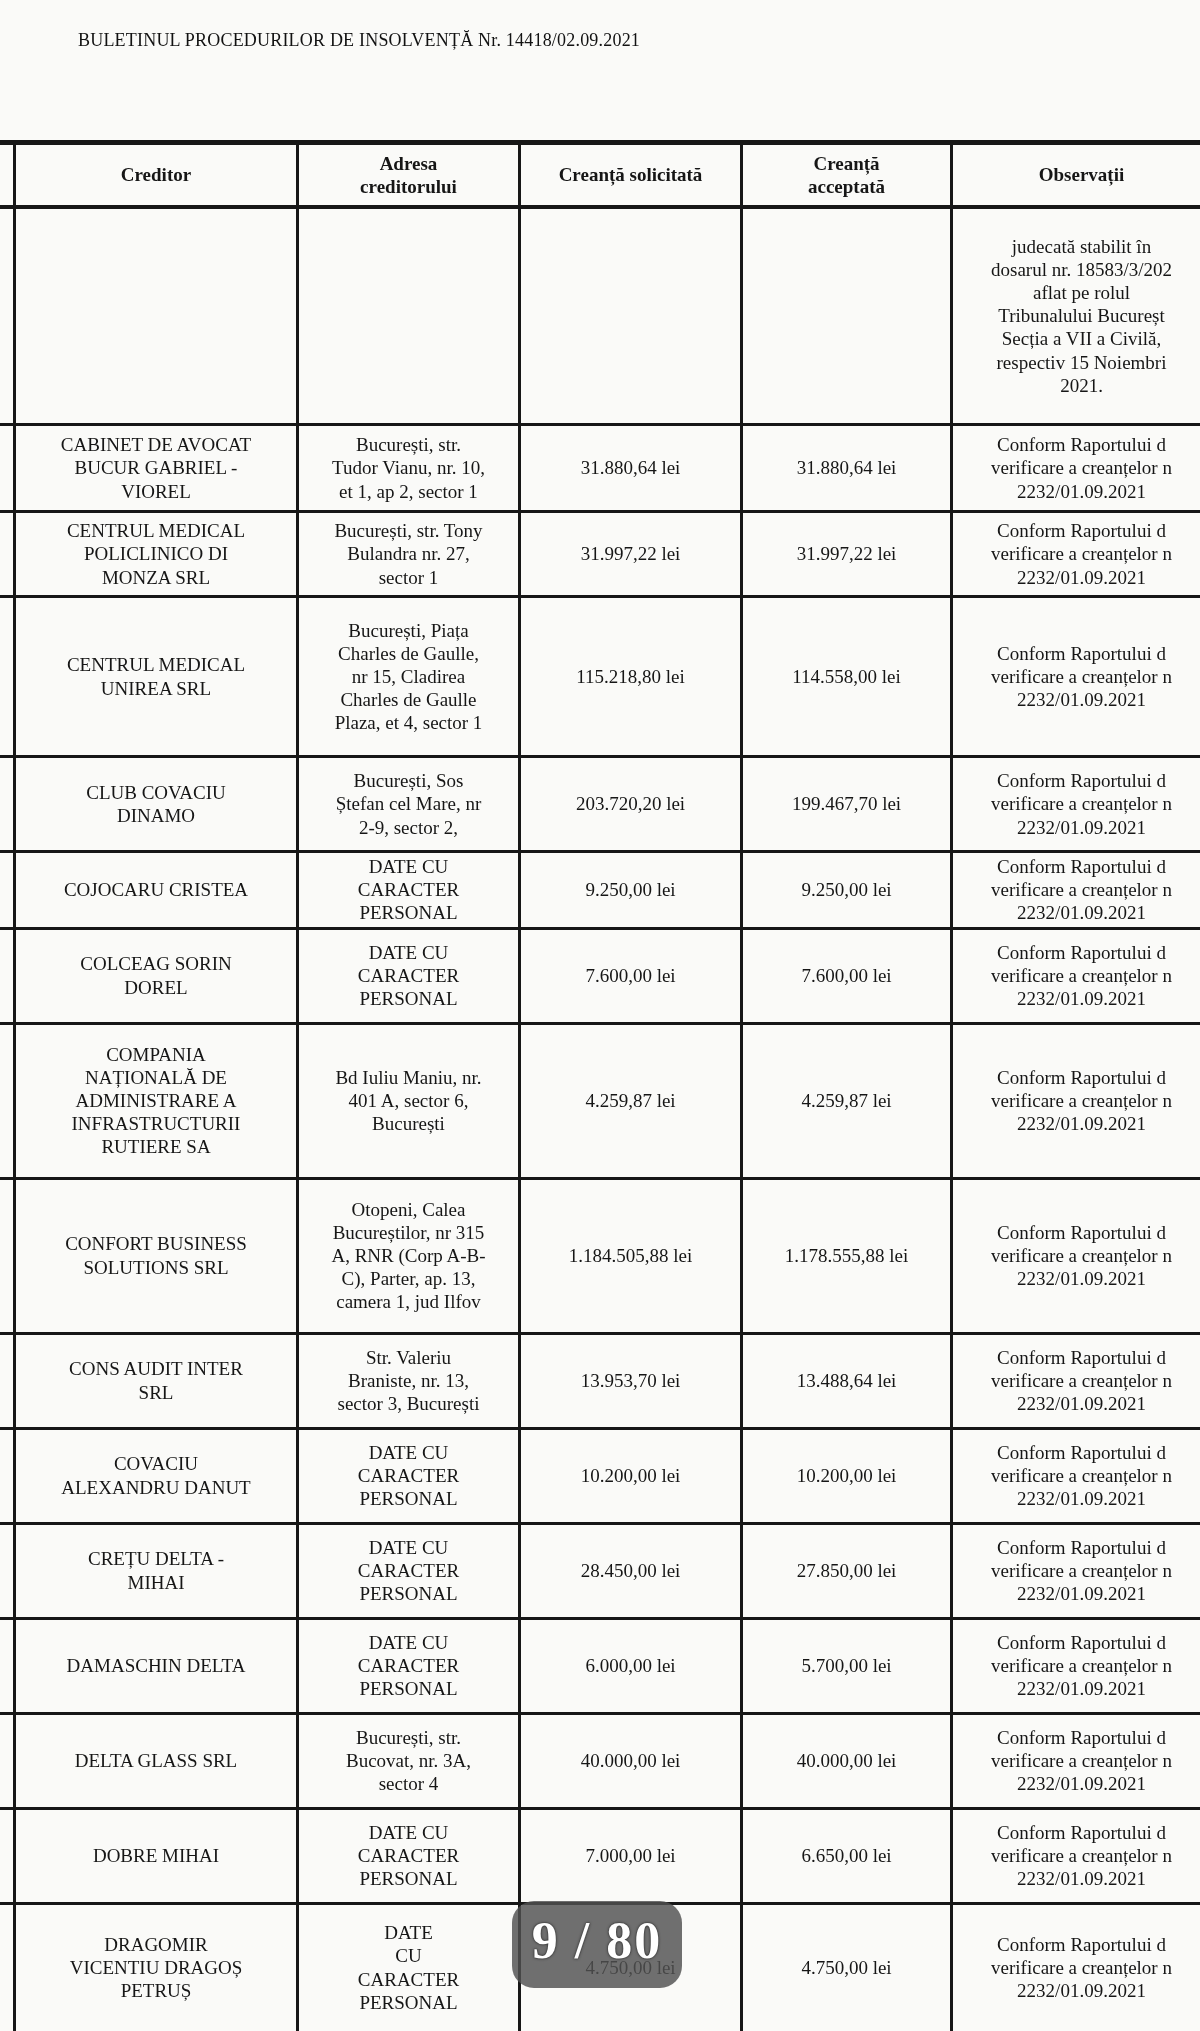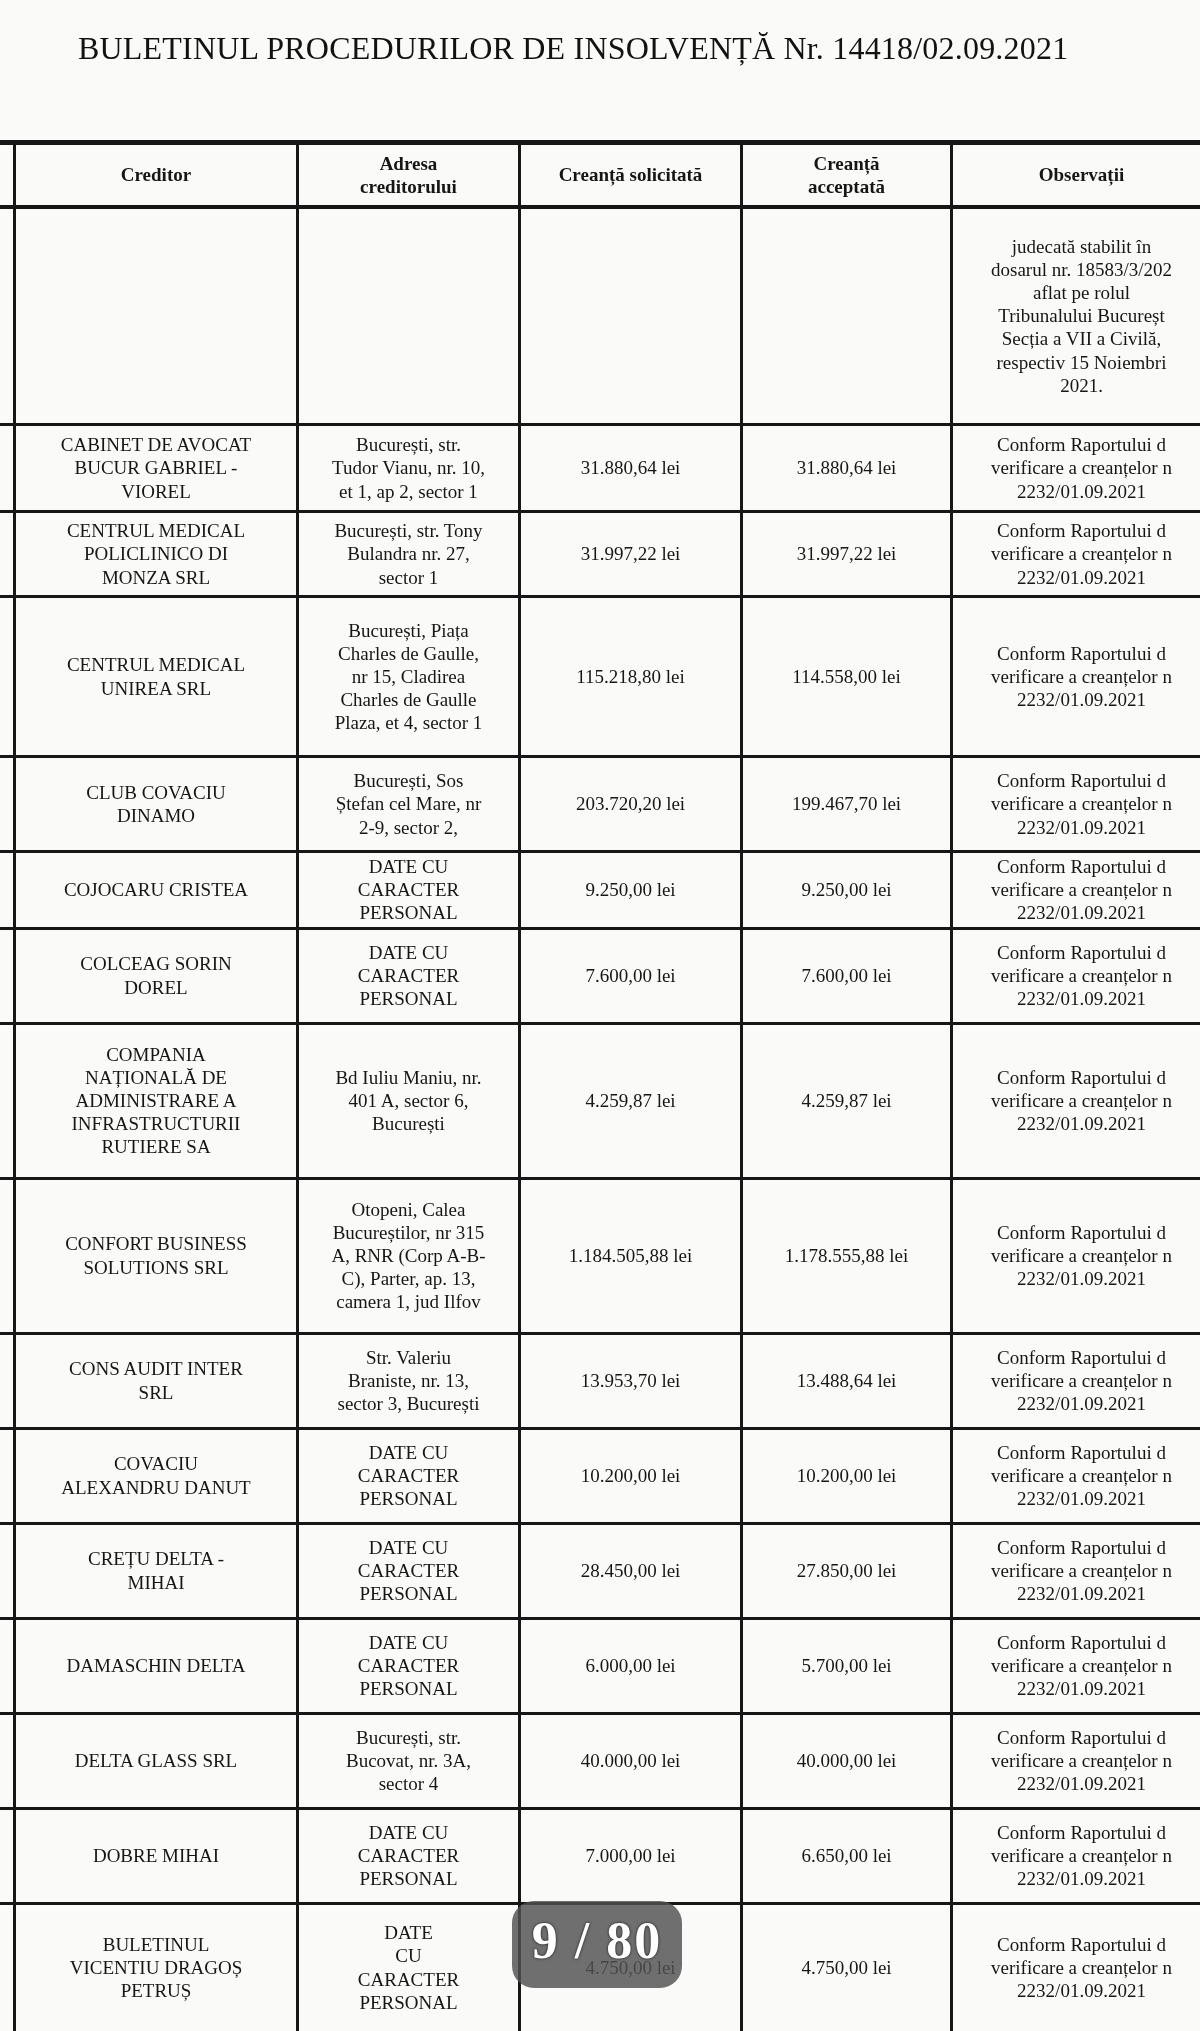--- a/index.html
+++ b/index.html
@@ -3,21 +3,21 @@
 <meta charset="utf-8">
 <style>
   html,body{margin:0;padding:0;}
   body{
     width:1200px;height:2031px;overflow:hidden;position:relative;
     background:#fafaf8;color:#161616;
     font-family:"Liberation Serif", serif;
   }
   .title{
     position:absolute;top:30px;left:78px;
-    font-size:32px;letter-spacing:.2px;white-space:nowrap;color:#121212;
+    font-size:18px;letter-spacing:.2px;white-space:nowrap;color:#121212;
   }
   table.tbl{
     position:absolute;top:140px;left:-60px;width:1270px;
     border-collapse:collapse;table-layout:fixed;
   }
   .tbl th,.tbl td{
     border:3px solid #171717;
     text-align:center;vertical-align:middle;
     padding:2px 5px;font-size:19px;line-height:1.22;
     white-space:pre-line;overflow:hidden;
@@ -261,21 +261,21 @@
 CARACTER
 PERSONAL</td>
         <td>7.000,00 lei</td>
         <td>6.650,00 lei</td>
         <td>Conform Raportului d
 verificare a creanțelor n
 2232/01.09.2021</td>
       </tr>
       <tr style="height: 129px;">
         <td></td>
-        <td>BULETINUL
+        <td>DRAGOMIR
 VICENTIU DRAGOȘ
 PETRUȘ</td>
         <td>DATE
 CU
 CARACTER
 PERSONAL</td>
         <td>4.750,00 lei</td>
         <td>4.750,00 lei</td>
         <td>Conform Raportului d
 verificare a creanțelor n

